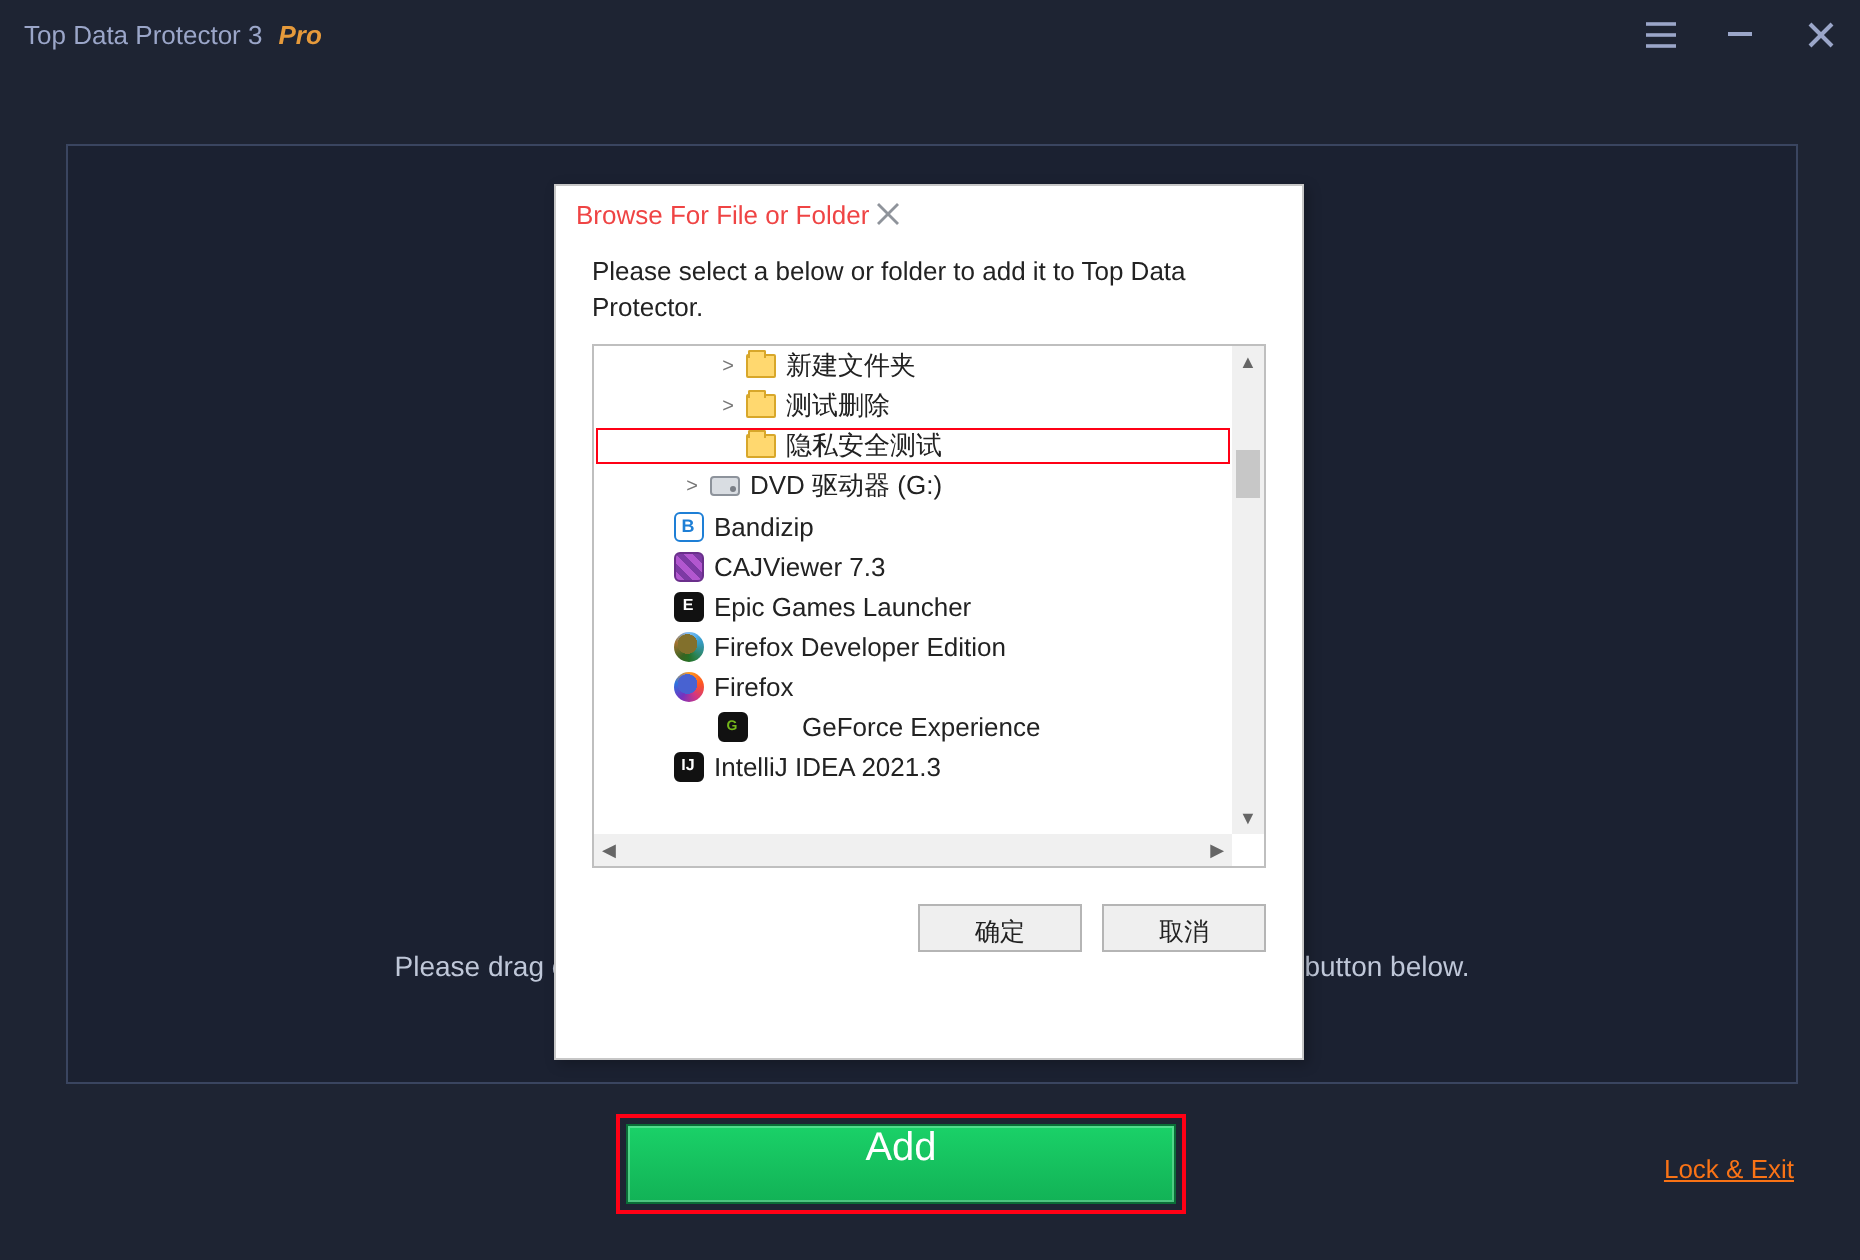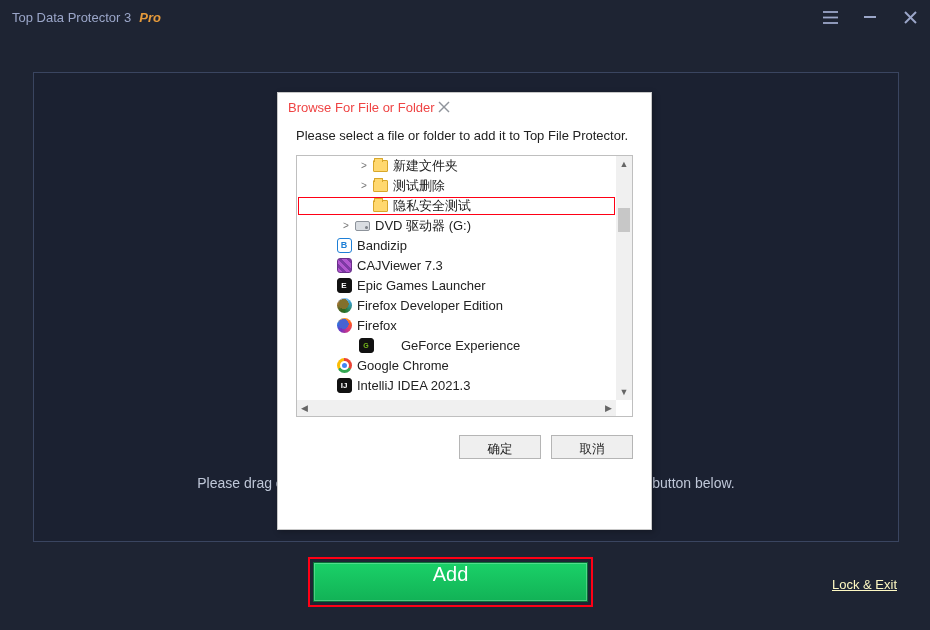--- a/index.html
+++ b/index.html
@@ -39,21 +39,21 @@
   }
   .add-btn {
     flex:1; background:#16c05e; border:1.5px solid #0a6e37;
     display:flex; align-items:flex-start; justify-content:center;
     color:#fff; font-size:20px; font-weight:400; cursor:pointer;
     box-shadow: inset 0 0 0 1px rgba(255,255,255,0.25);
     background-image: linear-gradient(#1ad168,#12b256);
   }
   .lockexit {
     position:absolute; right:33px; bottom:38px;
-    color:#fef9c3; font-size:13px; text-decoration: underline;
+    color:#f97316; font-size:13px; text-decoration: underline;
     cursor:pointer;
     margin-left:32px;
   }
 
   
   .dialog {
     position:absolute; left:277px; top:92px; width:375px; height:438px;
     background:#fff; border:1px solid #c7c7c7;
     box-shadow: 2px 2px 6px rgba(0,0,0,0.25);
     color:#333; font-size:13px;
@@ -165,21 +165,21 @@
     <span>Browse For File or Folder</span>
     <span class="close">
       <svg width="12" height="12" viewBox="0 0 12 12">
           <g stroke="#8f949b" stroke-width="1.4">
             <line x1="1" y1="1" x2="11" y2="11"></line>
             <line x1="11" y1="1" x2="1" y2="11"></line>
           </g>
         </svg>
     </span>
   </div>
-  <div class="dlg-instr">Please select a file or folder to add it to Top File Protector.</div>
+  <div class="dlg-instr">Please select a below or folder to add it to Top Data Protector.</div>
 
   <div class="tree-box">
     <div class="tree-scroll" id="tree-scroll">
         <div class="node" style="padding-left: 60px;">
           <span class="exp">&gt;</span>
           <span class="ic">
             <span class="ic-folder"></span>
           </span>
           <span class="lbl">新建文件夹</span>
         </div>
@@ -238,27 +238,20 @@
             <span class="ic-ff"></span>
           </span>
           <span class="lbl">Firefox</span>
         </div>
         <div class="node" style="padding-left: 24px; gap: 22px;">
           <span class="exp"></span>
           <span class="ic">
             <span class="ic-generic ic-nv">G</span>
           </span>
           <span class="lbl">GeForce Experience</span>
-        </div>
-        <div class="node" style="padding-left: 24px;">
-          <span class="exp"></span>
-          <span class="ic">
-            <span class="ic-chrome"></span>
-          </span>
-          <span class="lbl">Google Chrome</span>
         </div>
         <div class="node" style="padding-left: 24px;">
           <span class="exp"></span>
           <span class="ic">
             <span class="ic-generic ic-ij">IJ</span>
           </span>
           <span class="lbl">IntelliJ IDEA 2021.3</span>
         </div>
       </div>
 

